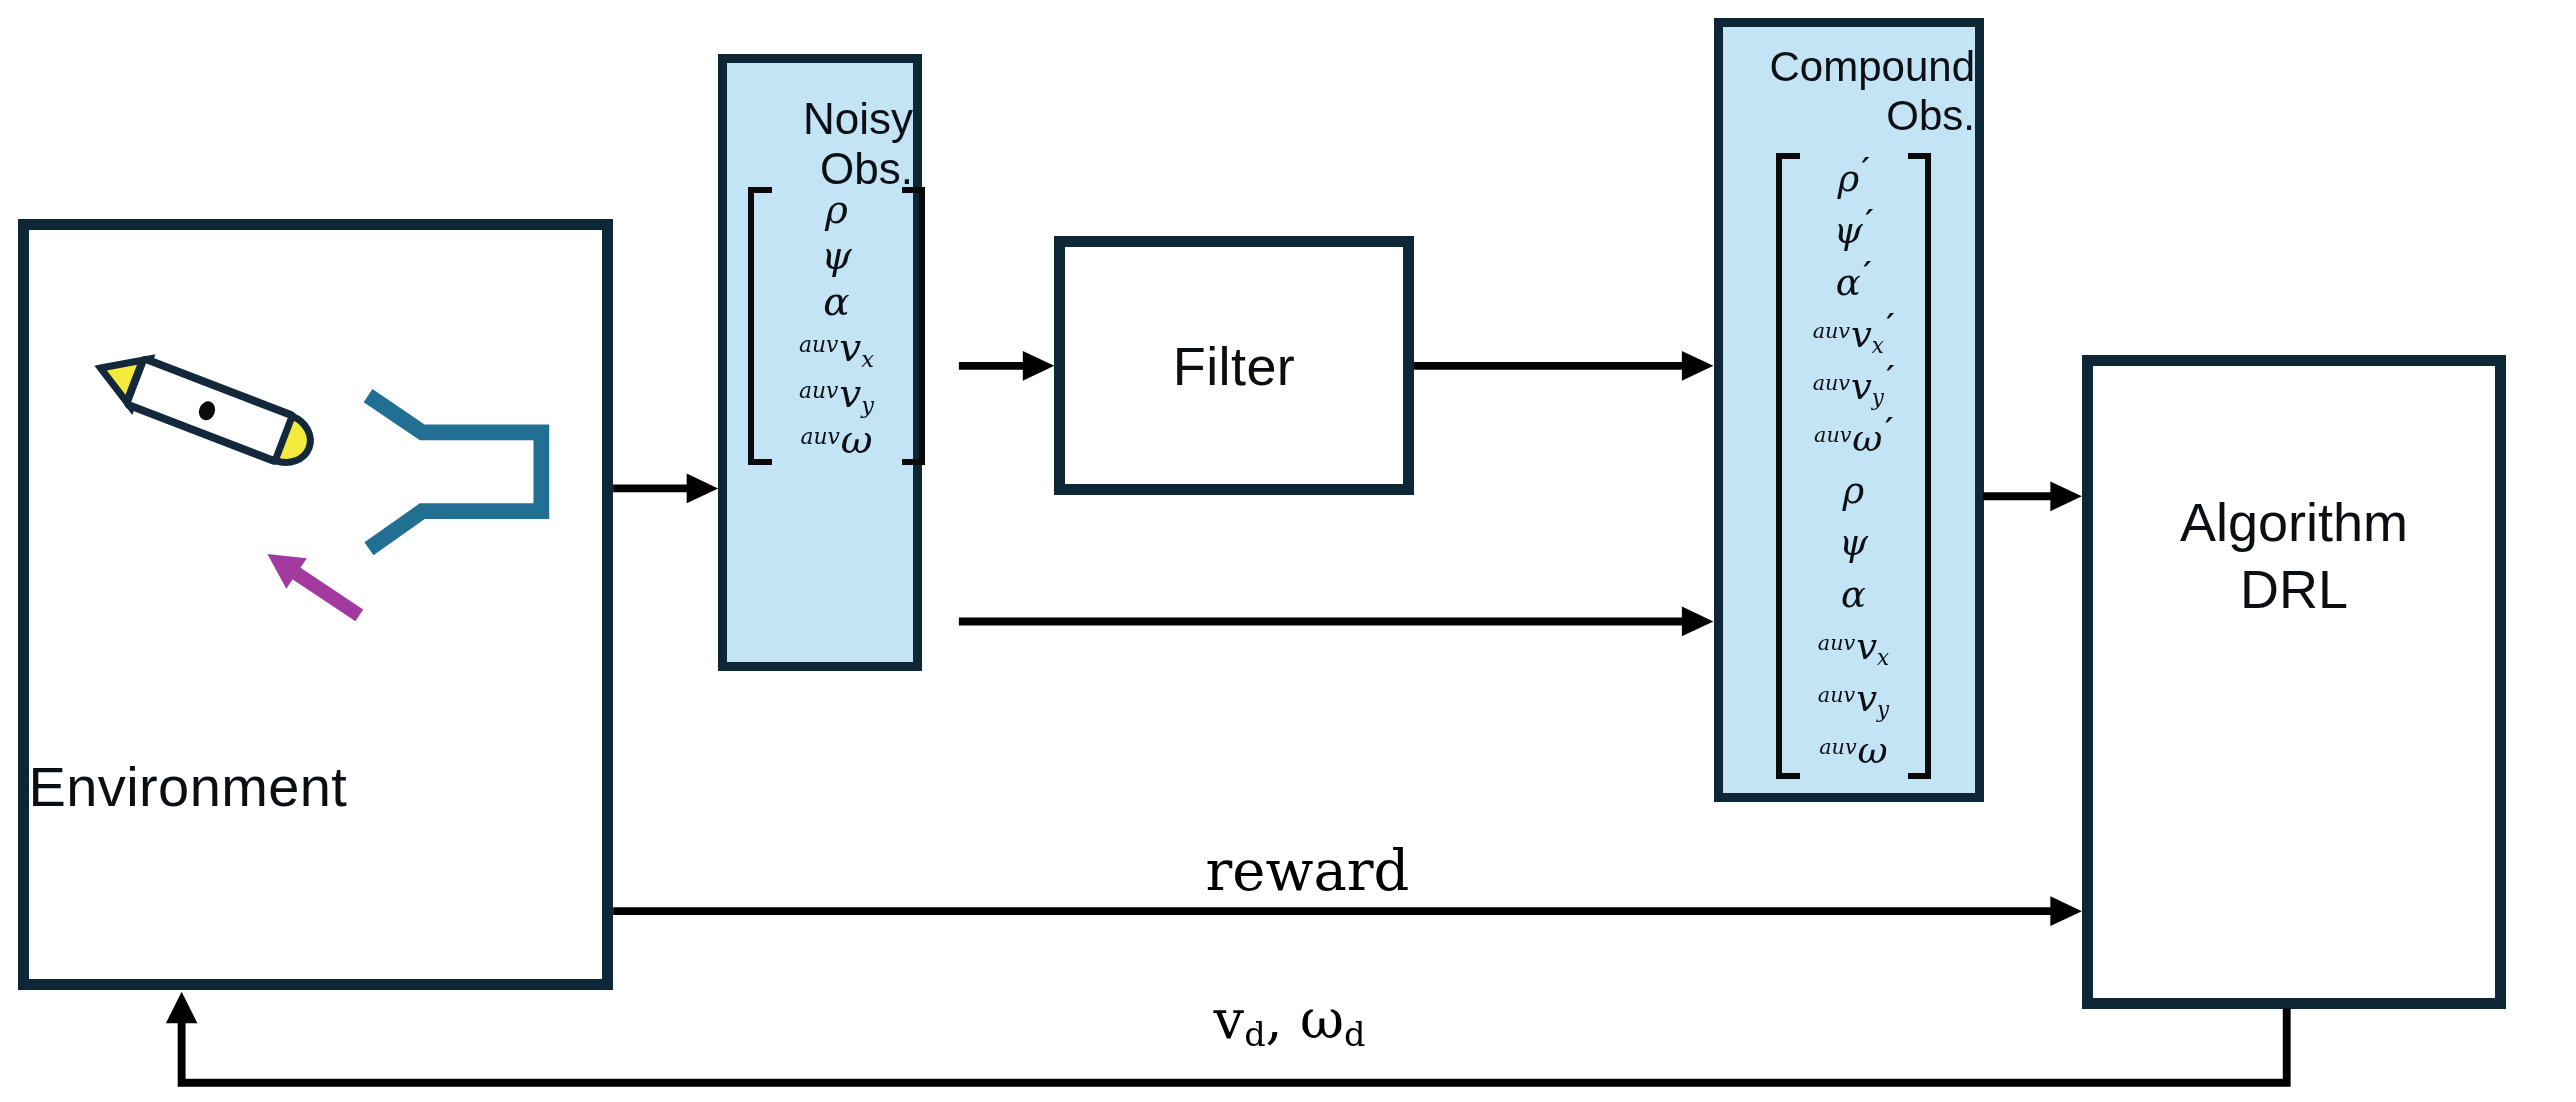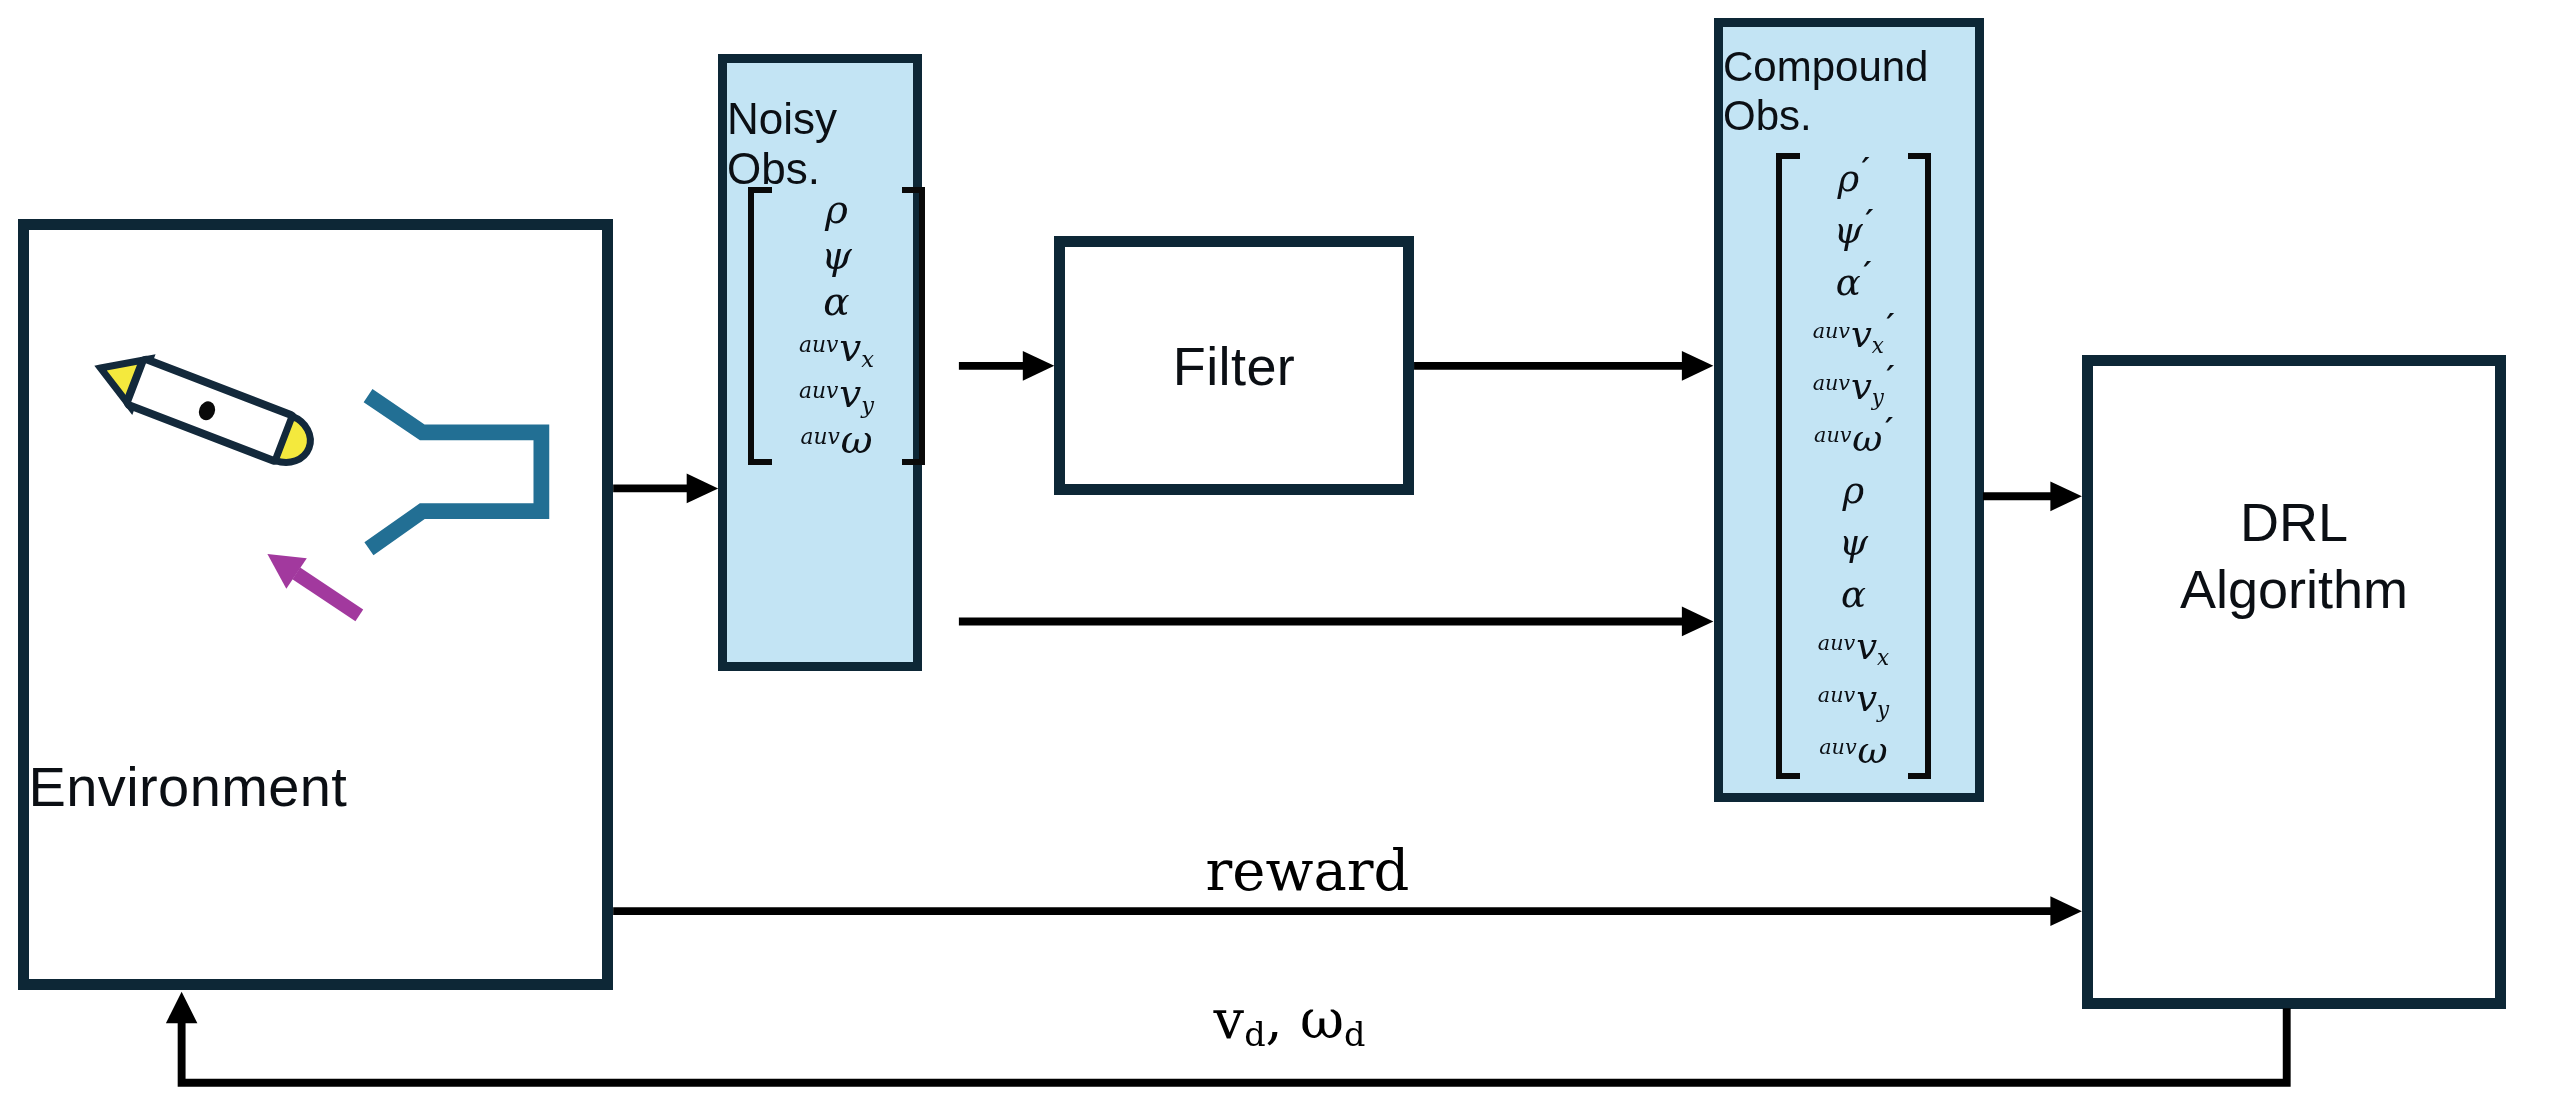--- a/index.html
+++ b/index.html
@@ -16,21 +16,21 @@
   #env{left:17.5px;top:219px;width:595px;height:771px;}
   #noisy{left:718px;top:54px;width:204px;height:617px;}
   #filter{left:1054px;top:236px;width:360px;height:259px;display:flex;align-items:center;justify-content:center;}
   #compound{left:1714px;top:17.5px;width:270px;height:784px;}
   #drl{left:2082px;top:355px;width:424px;height:654px;}
   
   .boxlabel{font-size:56px;letter-spacing:0.4px;color:var(--text,#0b0f14);}
   #env .boxlabel{position:absolute;left:0;top:524px;width:100%;text-align:left;}
   #filter .boxlabel{font-size:54px;}
   #drl .label2{position:absolute;left:0;top:123px;width:100%;text-align:center;font-size:54px;line-height:67px;}
-  .bluetitle{position:absolute;left:0;width:100%;text-align:left;font-size:44px;line-height:50px;}
+  .bluetitle{position:absolute;left:0;width:100%;text-align:right;font-size:44px;line-height:50px;}
   #noisy .bluetitle{top:31px;}
   #compound .bluetitle{top:15px;font-size:42px;line-height:49px;}
   
   .vector{position:absolute;text-align:center;
     font-family:"DejaVu Serif","Liberation Serif",serif;font-style:italic;}
   .vector::before,.vector::after{content:"";position:absolute;top:0;bottom:0;width:17.5px;}
   .vector::before{left:0;border:6.1px solid #0a0a0a;border-right:none;}
   .vector::after{right:0;border:6.1px solid #0a0a0a;border-left:none;}
   #noisy .vector{left:21px;top:124px;width:177px;height:278px;}
   #noisy .vrow{height:46px;line-height:46px;font-size:39px;}
@@ -117,22 +117,22 @@
       <div class="vrow"><span class="vpre">auv</span><span class="vbase">v</span><span class="vsub">x</span></div>
 
       <div class="vrow"><span class="vpre">auv</span><span class="vbase">v</span><span class="vsub">y</span></div>
 
       <div class="vrow"><span class="vpre">auv</span><span class="vbase">ω</span></div>
     </div>
 </div>
 
 <div class="box thick" id="drl">
   <div class="label2">
+    <div>Algorithm</div>
     <div>DRL</div>
-    <div>Algorithm</div>
   </div>
 </div>
 
 <div class="mathlabel" id="reward-label">reward</div>
 <div class="mathlabel" id="action-label"><span>v</span><span class="lsub">d</span><span>, </span><span>ω</span><span class="lsub">d</span></div>
 
 <svg id="layer" viewBox="0 0 2942 1259">
 
   <g>
     <polyline class="dock" points="420,452 482,494 618,494 618,584 482,584 421,627"></polyline>

